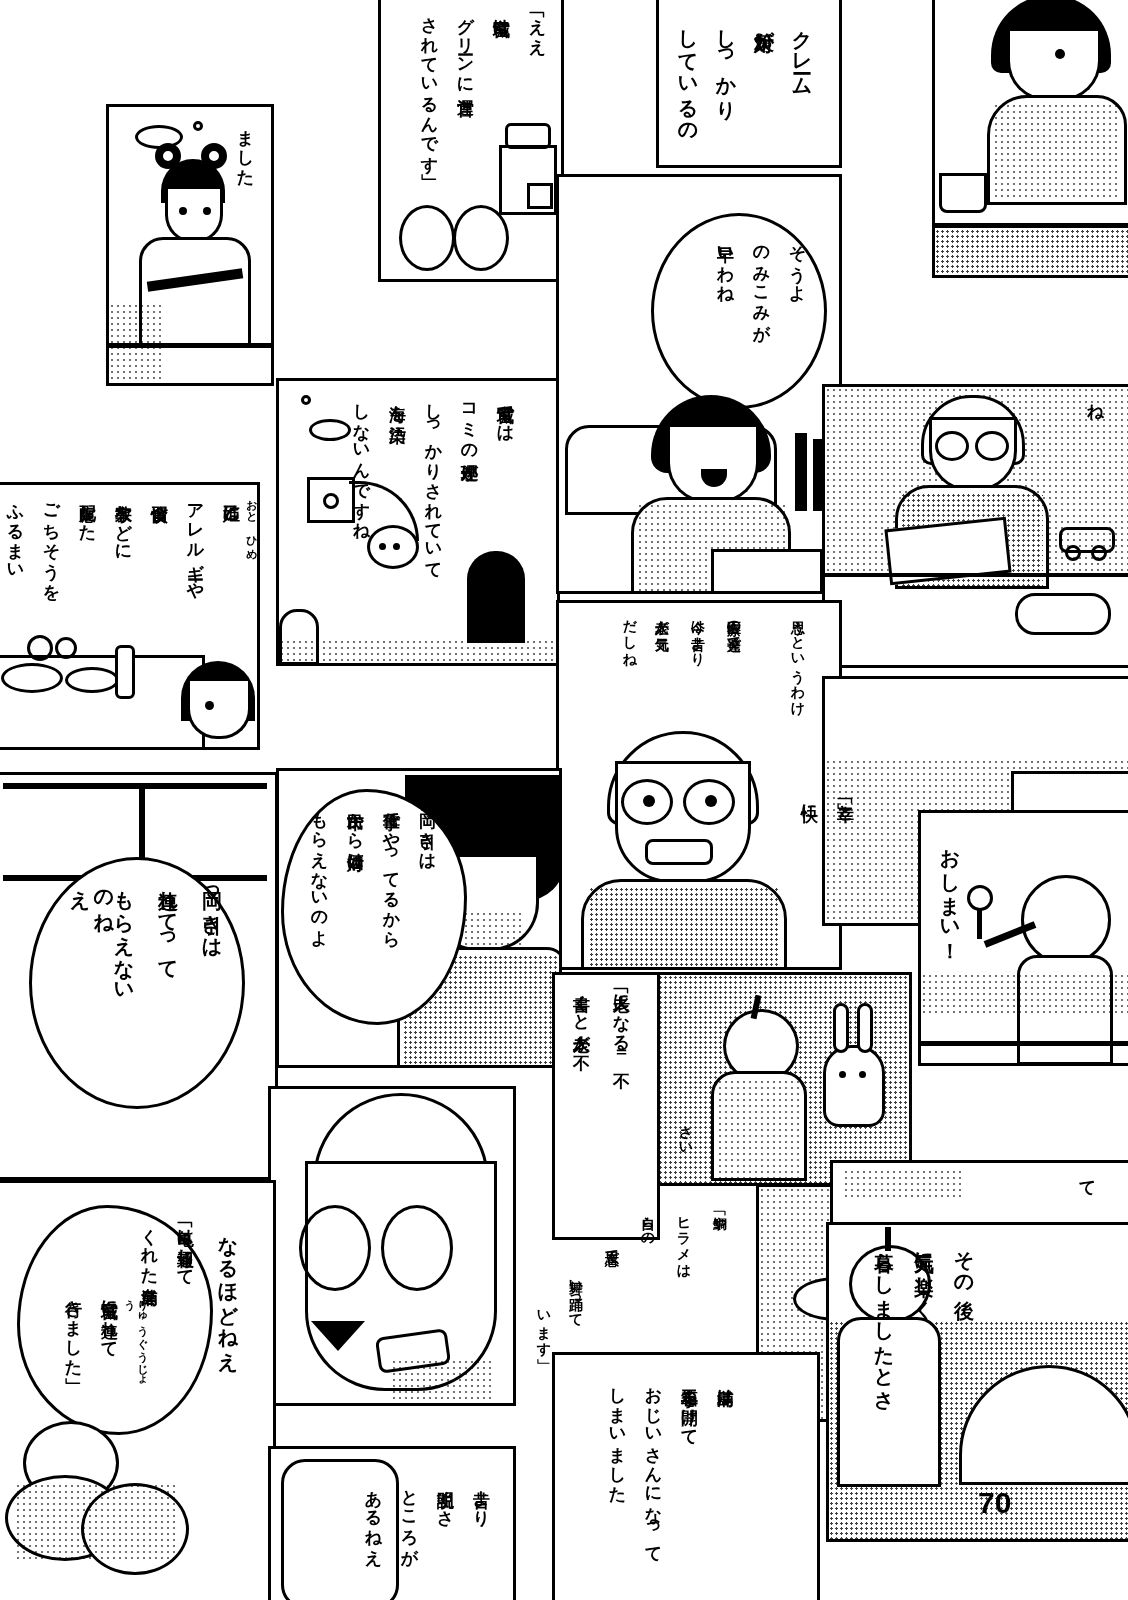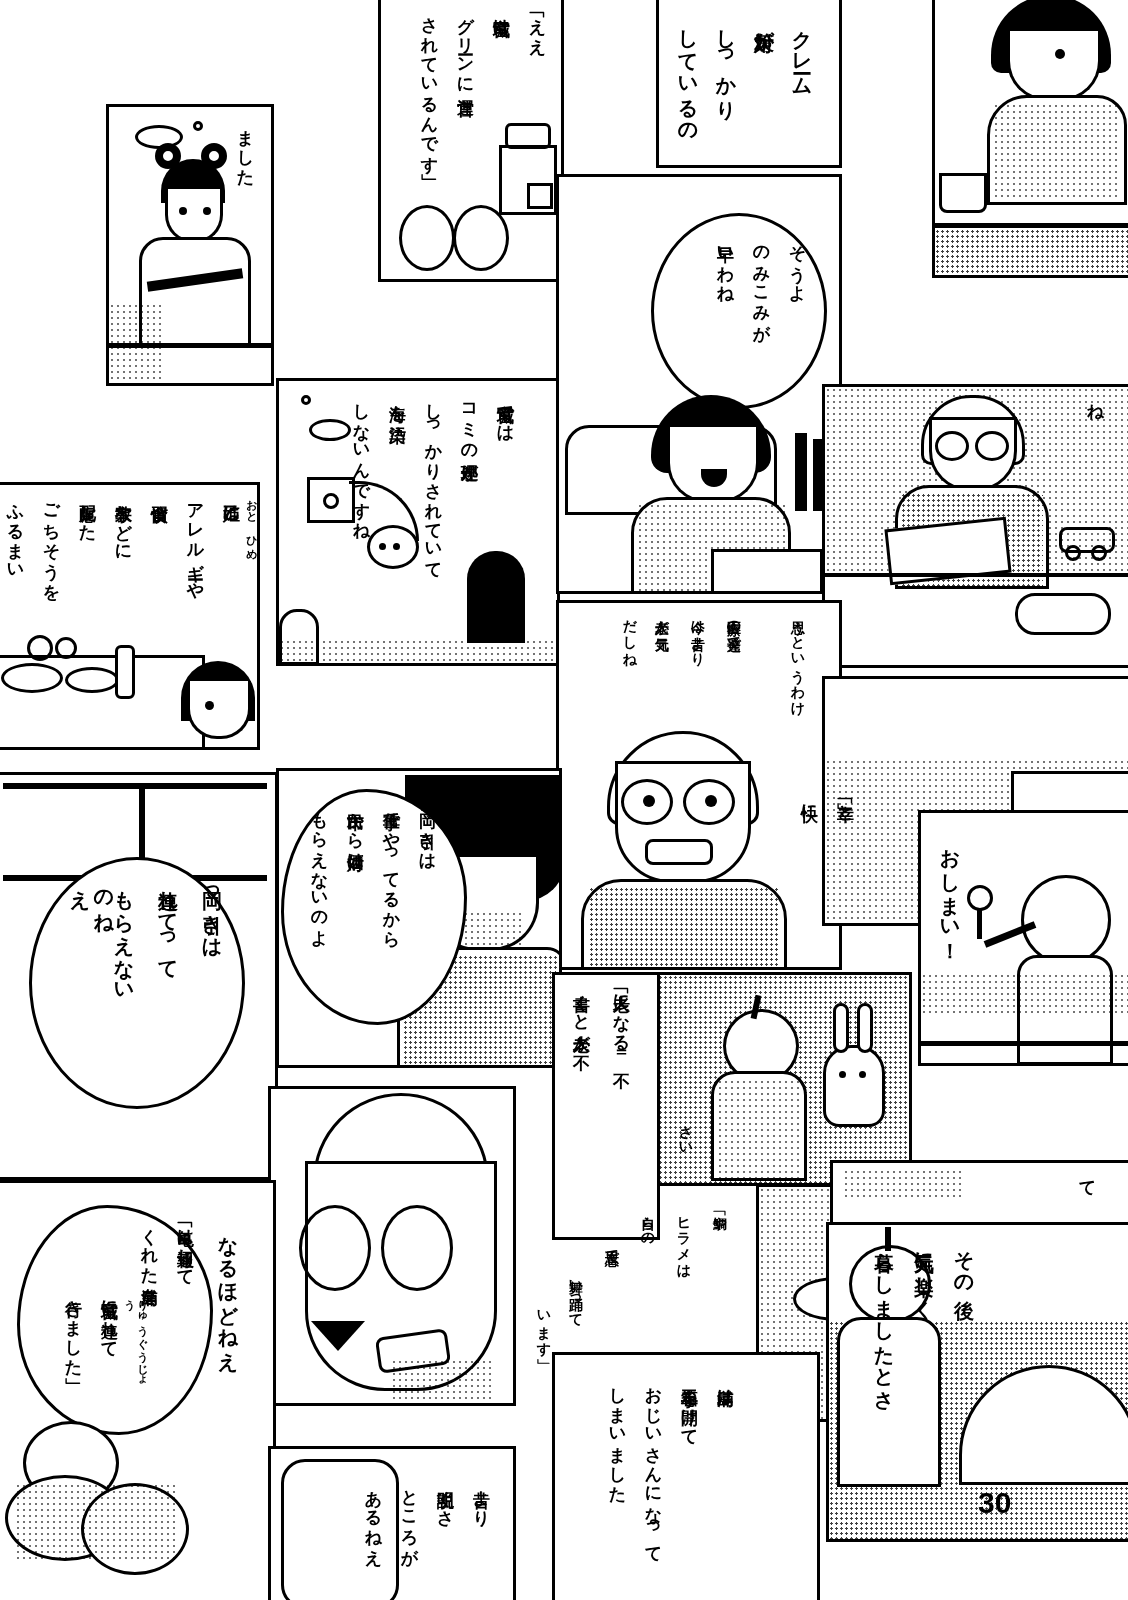--- a/index.html
+++ b/index.html
@@ -348,15 +348,15 @@
     <div class="tone" style="left:0px; top:96px; width:316px; height:224px;"></div>
     <div class="ink fill circle" style="left:20px; top:20px; width:82px; height:78px;"></div>
     <div class="black" style="left:56px; top:2px; width:6px; height:24px;"></div>
     <div class="ink fill" style="left:8px; top:92px; width:104px; height:170px; border-radius:24px 24px 0 0;"></div>
     <div class="ink fill" style="left:130px; top:140px; width:180px; height:120px; border-radius:90px 90px 0 0;"></div>
   </div>
   <div class="vtext lg" style="left:952px; top:1238px; height:80px;">その後</div>
   <div class="vtext lg" style="left:912px; top:1238px; height:160px;">元気に楽しく</div>
   <div class="vtext lg" style="left:872px; top:1238px; height:200px;">暮らしましたとさ</div>
 
-  <div class="pagenum" style="left:978px; top:1486px;">30</div>
+  <div class="pagenum" style="left:978px; top:1486px;">70</div>
 
 </div>
 
 </body></html>

